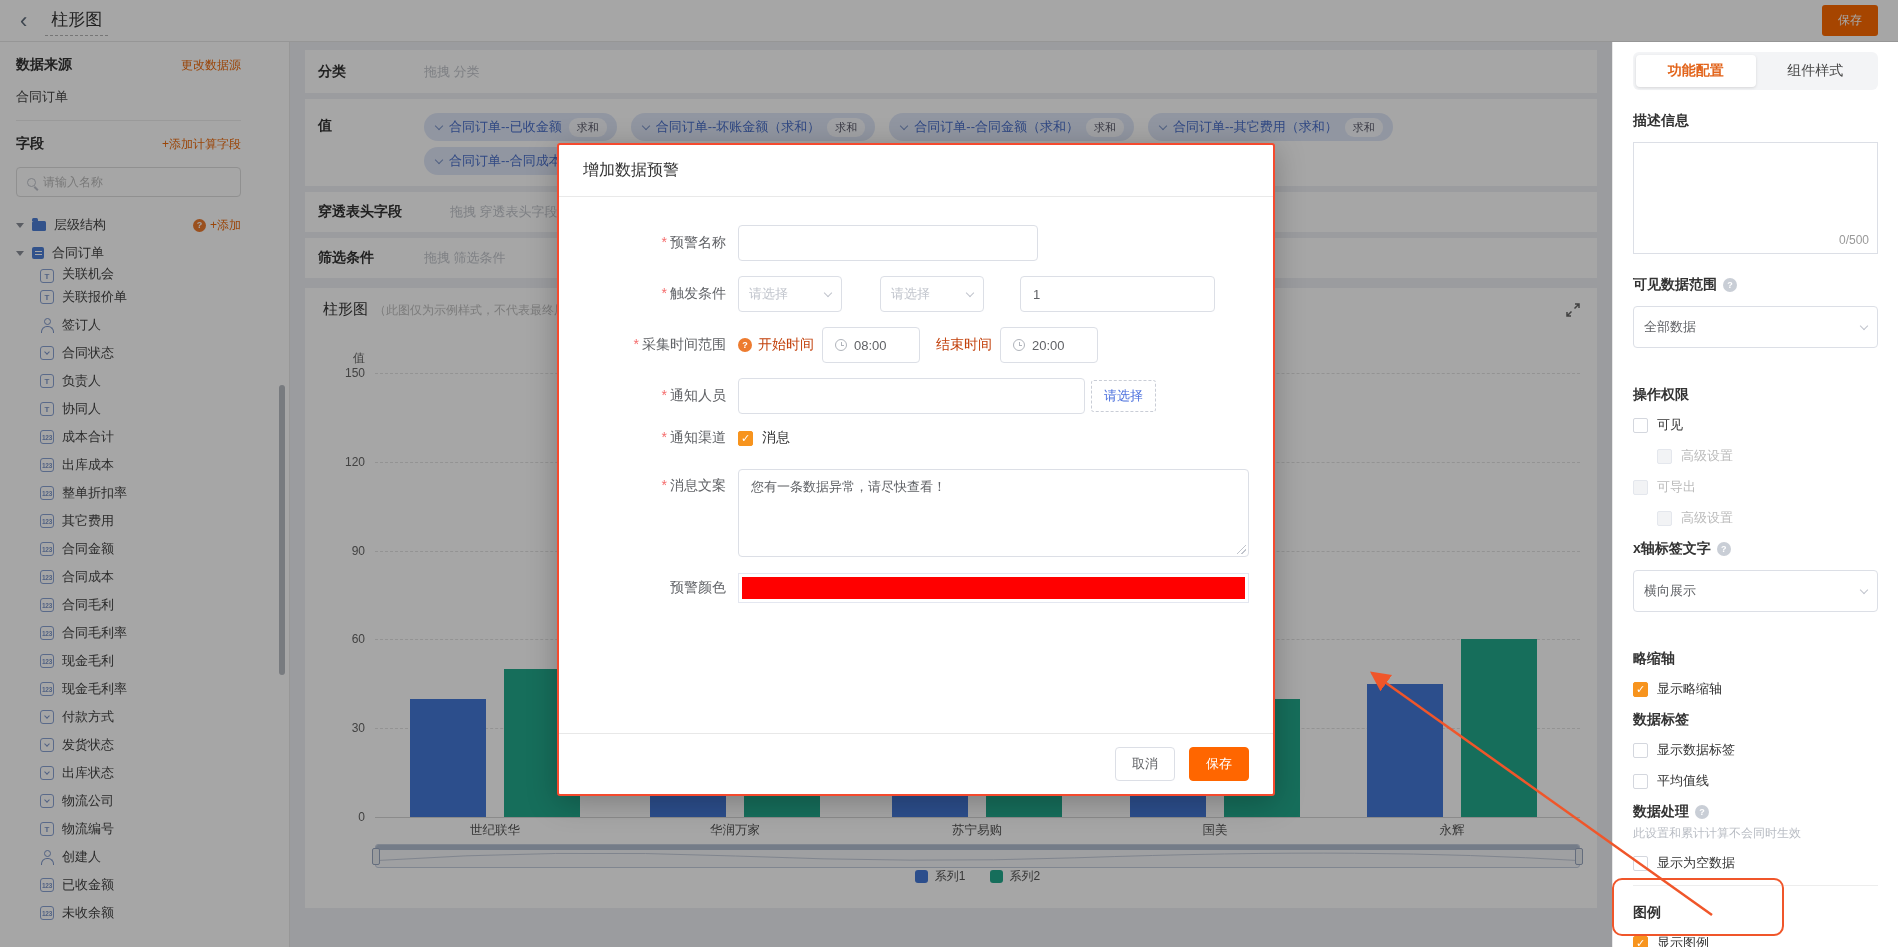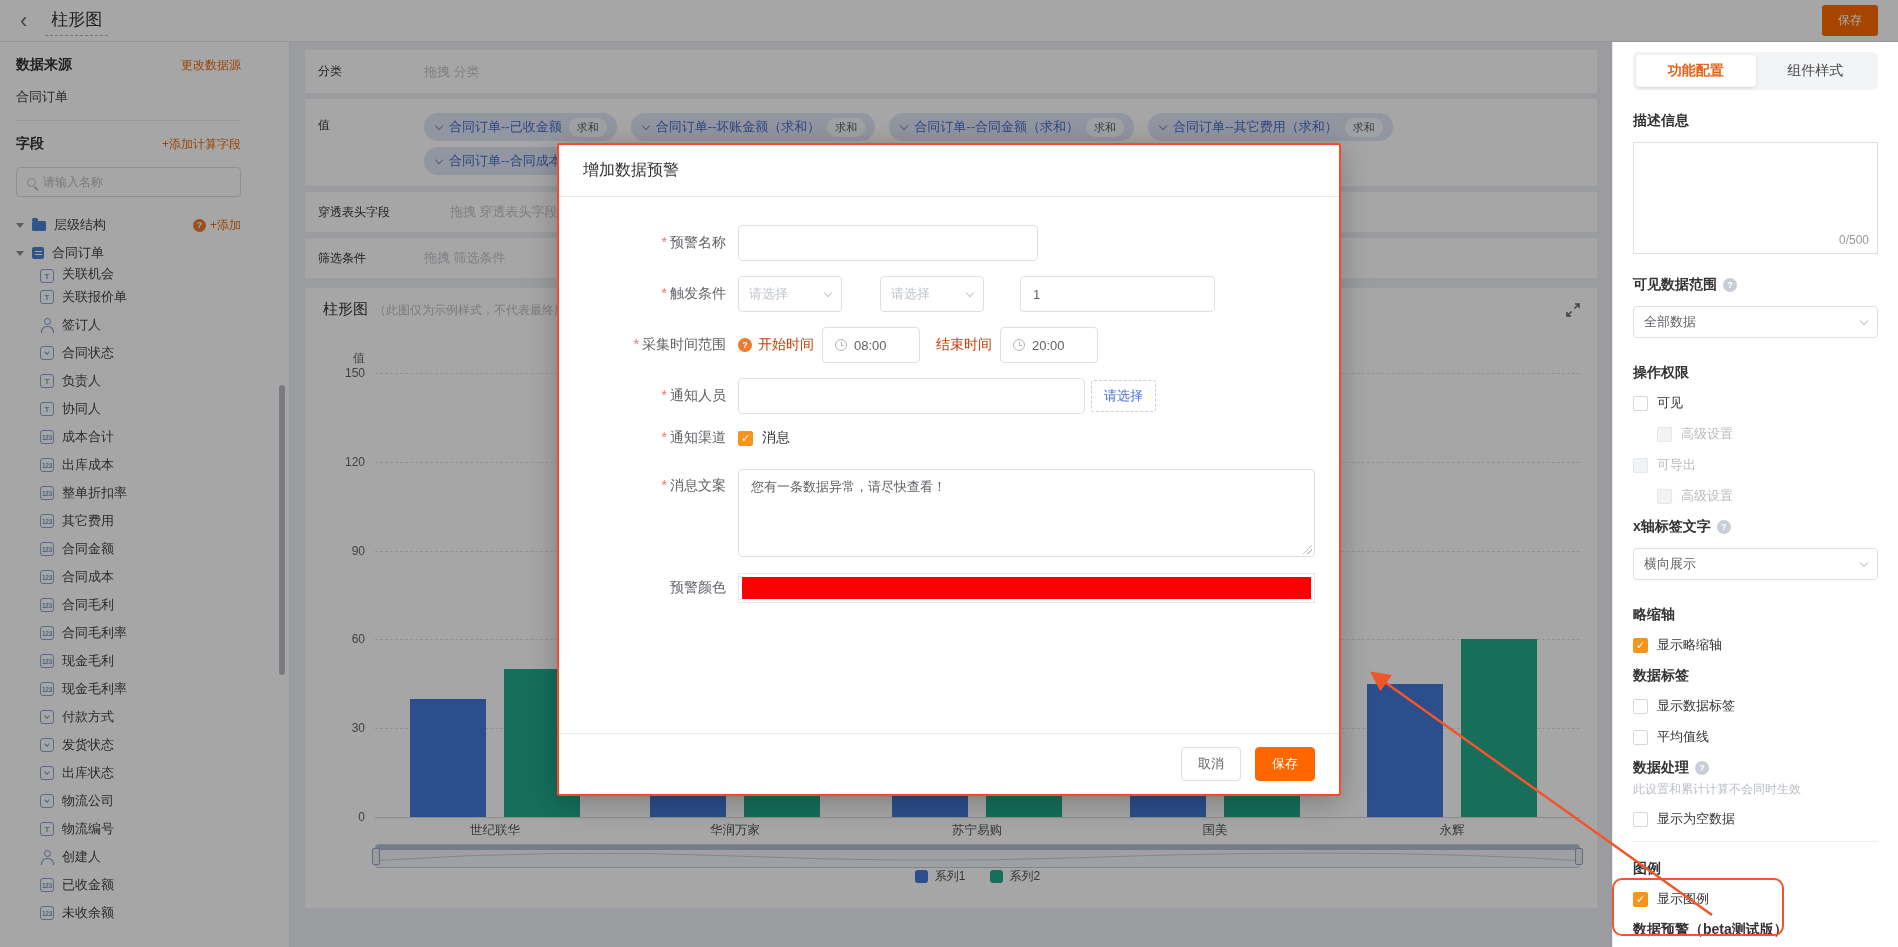--- a/index.html
+++ b/index.html
@@ -32,21 +32,21 @@
   .fic.person{border:none;position:relative}
   .fic.person::before{content:"";position:absolute;left:4px;top:0;width:5px;height:5px;border:1.3px solid #7d96c9;border-radius:50%}
   .fic.person::after{content:"";position:absolute;left:1px;top:8px;width:11px;height:6px;border:1.3px solid #7d96c9;border-bottom:none;border-radius:6px 6px 0 0}
   .field-item{padding-left:24px}
   .field-item.clipped{height:16px;overflow:hidden;align-items:flex-end}
   #lsb-scrollthumb{left:279px;top:385px;width:6px;height:290px;background:#b9bdc4;border-radius:3px}
   .qm{width:14px;height:14px;border-radius:50%;background:#c9ced6;color:#fff;font-size:9px;font-weight:bold;display:inline-flex;align-items:center;justify-content:center;flex:none}
   .qm.orange{background:#ed7b2f}
   
   .crow{left:305px;width:1292px;background:#fff;display:flex;align-items:flex-start;padding:0 0 0 13px}
-  .crow .clabel{width:106px;font-size:12px;font-weight:normal;color:#333;flex:none}
+  .crow .clabel{width:106px;font-size:14px;font-weight:bold;color:#333;flex:none}
   .drop-ph{font-size:13px;color:#c3c6cc}
   #row-cat{top:50px;height:43px;align-items:center}
   #row-val{top:99px;height:87px;padding-top:14px}
   #row-drill{top:192px;height:40px;align-items:center}
   #row-filter{top:238px;height:40px;align-items:center}
   #pill-wrap{display:flex;flex-direction:column;gap:6px}
   .pill-row{display:flex;gap:14px}
   .pill{display:flex;align-items:center;gap:7px;background:#dfe7f8;border-radius:14px;height:28px;padding:0 10px 0 12px;font-size:13px;color:#4a6fc9;white-space:nowrap}
   .pill .chev{color:#7d96c9}
   .badge{background:rgba(255,255,255,.75);border-radius:9px;font-size:11px;color:#556;padding:2px 8px}
@@ -68,21 +68,21 @@
   #legend{position:absolute;left:70px;top:580px;width:1205px;display:flex;justify-content:center;gap:24px}
   .leg-item{display:flex;align-items:center;gap:7px;font-size:12px;color:#555}
   .leg-sw{width:13px;height:13px;border-radius:3px}
   
   .dim{background:rgba(0,0,0,.35);z-index:5}
   #dim-top{left:0;top:0;width:1898px;height:42px}
   #dim-main{left:0;top:42px;width:1612px;bottom:0}
   #annot-svg{left:0;top:0;width:1898px;height:947px;z-index:30;pointer-events:none}
   #annot-box{left:1612px;top:878px;width:172px;height:58px;border:2px solid #f0562a;border-radius:10px;z-index:30;pointer-events:none}
   
-  #modal{left:557px;top:143px;width:784px;height:653px;background:#fff;border:2px solid #f54a2e;border-radius:3px;z-index:10;box-shadow:0 6px 30px rgba(0,0,0,.25)}
+  #modal{left:557px;top:143px;width:718px;height:653px;background:#fff;border:2px solid #f54a2e;border-radius:3px;z-index:10;box-shadow:0 6px 30px rgba(0,0,0,.25)}
   #modal-head{height:52px;border-bottom:1px solid #e9e9e9;display:flex;align-items:center;padding:0 24px;font-size:16px;color:#333}
   #modal-body{padding:28px 24px 0}
   .mrow{display:flex;align-items:center;margin-bottom:15px}
   .mlabel{width:155px;text-align:right;font-size:14px;color:#606266;flex:none;padding-right:12px;white-space:nowrap}
   .star{color:#f56c6c;margin-right:3px}
   .inp{height:36px;border:1px solid #dcdfe6;border-radius:4px;background:#fff;font-size:13px;color:#606266;display:flex;align-items:center;padding:0 12px}
   .sel{height:36px;border:1px solid #dcdfe6;border-radius:4px;background:#fff;font-size:13px;display:flex;align-items:center;justify-content:space-between;padding:0 10px}
   .sel .chev{color:#c0c4cc}
   .ph{color:#c0c4cc}
   .clk{width:12px;height:12px;border:1px solid #b0b4bb;border-radius:50%;position:relative;flex:none;margin-right:7px}
@@ -102,21 +102,21 @@
   .btn{height:34px;border-radius:4px;font-size:13px;padding:0 16px;border:1px solid #dcdfe6;background:#fff;color:#606266}
   .btn.primary{background:#ff6600;border-color:#ff6600;color:#fff}
   
   #rsb{left:1612px;top:42px;width:286px;bottom:0;background:#fff;border-left:1px solid #e8e8e8;padding:10px 20px 0;z-index:1}
   #tabs{display:flex;background:#f3f4f6;border-radius:6px;padding:3px;margin-bottom:22px}
   .tab{flex:1;height:32px;display:flex;align-items:center;justify-content:center;font-size:14px;color:#4a4a4a;border-radius:4px;cursor:pointer}
   .tab.active{background:#fff;color:#e2641b;font-weight:bold;box-shadow:0 1px 3px rgba(0,0,0,.12)}
   .sec-h{font-size:14px;font-weight:bold;color:#333;display:flex;align-items:center;gap:6px;margin-bottom:12px}
   #desc-area{height:112px;border:1px solid #dcdfe6;border-radius:0;position:relative;margin-bottom:22px}
   #desc-count{position:absolute;right:8px;bottom:6px;font-size:12px;color:#999}
-  .rsel{height:32px;border:1px solid #dcdfe6;border-radius:4px;display:flex;align-items:center;justify-content:space-between;padding:0 10px;font-size:13px;color:#606266;margin-bottom:26px}
+  .rsel{height:42px;border:1px solid #dcdfe6;border-radius:4px;display:flex;align-items:center;justify-content:space-between;padding:0 10px;font-size:13px;color:#606266;margin-bottom:38px}
   .rsel .chev{color:#c0c4cc}
   .cb-row{display:flex;align-items:center;gap:9px;font-size:13px;color:#333;margin-bottom:13px}
   .cb-row.indent{padding-left:24px}
   .cb-row.muted{color:#bbb}
   .sub-note{font-size:12px;color:#b9bdc4;margin:-8px 0 12px}
   .rdiv{border-top:1px solid #ededed;margin:6px 0 18px}
   #alert-sec-title{font-size:14px;font-weight:bold;color:#333;margin:10px 0 8px}
   #add-alert{font-size:13px;color:#ed6a0c;cursor:pointer}
 </style>
 </head>

